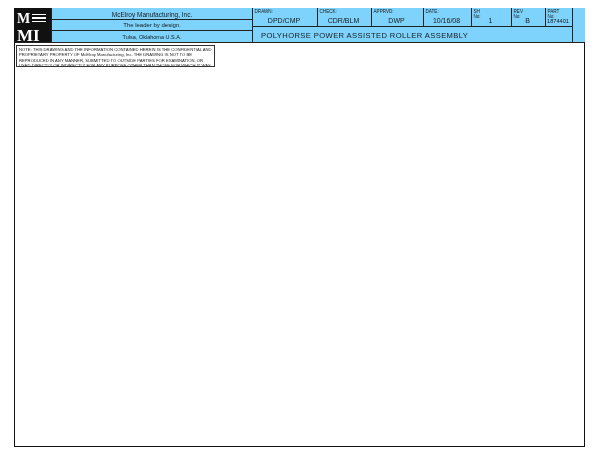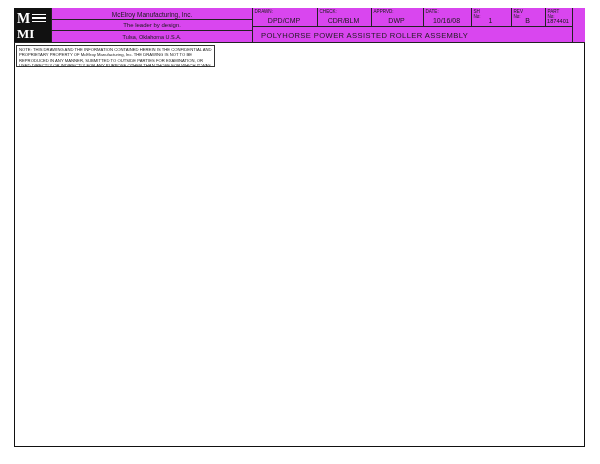--- a/index.html
+++ b/index.html
@@ -1,28 +1,28 @@
 <!DOCTYPE html>
 <html><head>
 <meta charset="utf-8">
 <style>
   html,body{margin:0;padding:0;background:#fff;}
   body{width:600px;height:464px;position:relative;overflow:hidden;
        font-family:"Liberation Sans",sans-serif;color:#1a1a1a;}
   .sheet{position:absolute;left:14px;top:8px;width:571px;height:439px;
          border:1.6px solid #111;box-sizing:border-box;background:#fff;}
   .tb{position:absolute;left:14px;top:8px;width:571px;height:35px;box-sizing:border-box;}
-  .cell{position:absolute;box-sizing:border-box;border-right:1px solid #222;border-bottom:1px solid #222;background:#d946ef;}
+  .cell{position:absolute;box-sizing:border-box;border-right:1px solid #222;border-bottom:1px solid #222;background:#7dd3fc;}
   .logo{left:0;top:0;width:38px;height:35px;background:#111;color:#fff;
         font-family:"Liberation Serif",serif;font-weight:bold;line-height:1;
         padding:2px 0 0 3px;}
   .logo .l1{font-size:14px;letter-spacing:1px;}
   .logo .stripes{display:inline-block;width:14px;height:9px;margin-left:1px;
         background:repeating-linear-gradient(#fff 0 1.5px,#111 1.5px 3.5px);}
-  .logo .l2{font-size:13px;margin-top:1px;}
+  .logo .l2{font-size:17px;margin-top:1px;}
   .co{left:38px;width:201px;}
   .co1{top:0;height:12px;font-size:6.5px;text-align:center;padding-top:2.5px;}
   .co2{top:12px;height:11px;font-size:6px;text-align:center;padding-top:2px;}
   .co3{top:23px;height:12px;font-size:5.5px;text-align:center;padding-top:3px;}
   .fld{top:0;height:19px;}
   .fld .lbl{position:absolute;left:1.5px;top:1px;font-size:4.6px;color:#222;white-space:pre-line;line-height:1.1;}
   .fld .val{position:absolute;left:0;right:2px;bottom:2px;text-align:center;font-size:7px;}
   .titlerow{left:239px;top:19px;width:320px;height:16px;font-size:7.6px;
             letter-spacing:.4px;padding:4px 0 0 8px;white-space:nowrap;overflow:hidden;}
   .endstrip{left:559px;top:0;width:12px;height:35px;border-right:none;}

